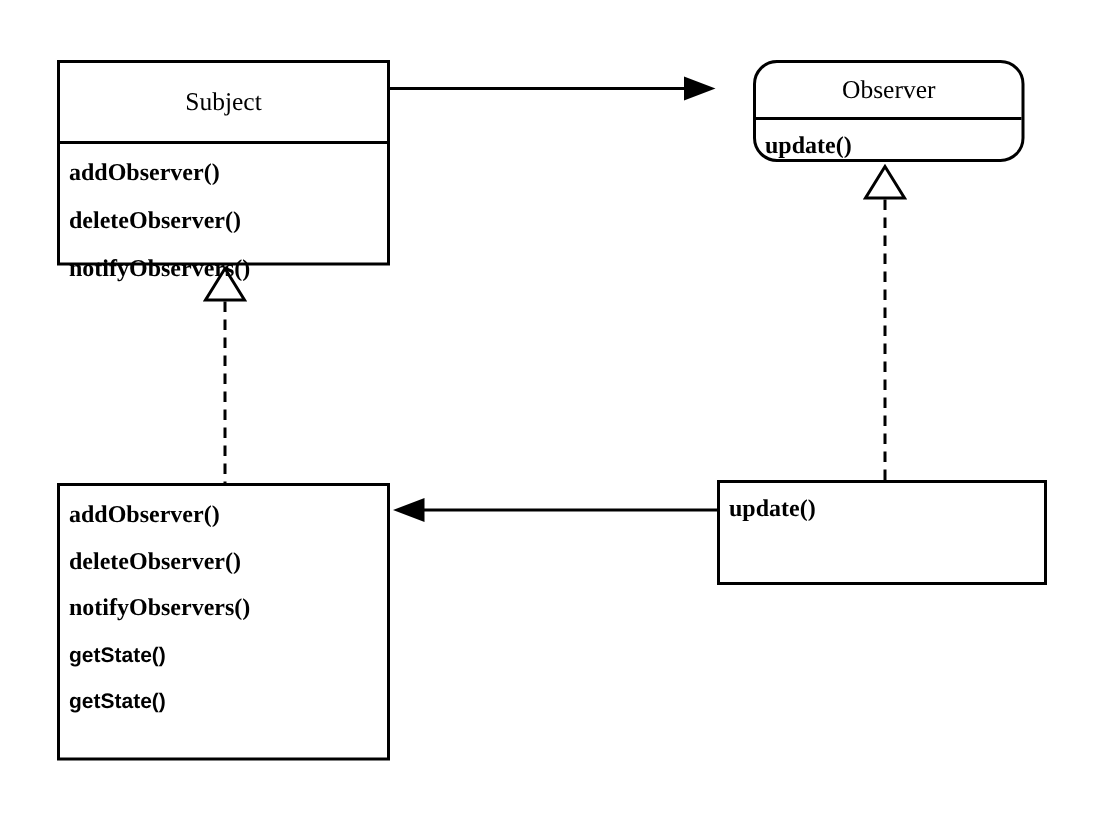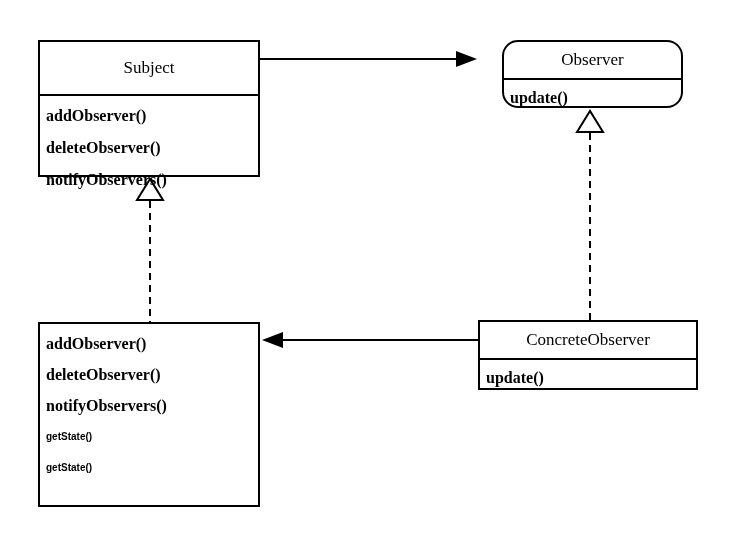--- a/index.html
+++ b/index.html
@@ -40,21 +40,21 @@
     height: 32px;
     line-height: 32px;
     white-space: nowrap;
   }
   .method-compact {
     height: 27px;
     line-height: 27px;
   }
   .method-small {
     font-family: "Liberation Sans", sans-serif;
-    font-size: 10px;
+    font-size: 14px;
     height: 28px;
     line-height: 28px;
   }
   
   #box-subject           { left: 38px;  top: 40px;  width: 222px; height: 137px; }
   #box-subject .class-title          { height: 54px; }
   #box-observer          { left: 502px; top: 40px;  width: 181px; height: 68px; border-radius: 16px; }
   #box-observer .class-title         { height: 38px; }
   #box-concrete-subject  { left: 38px;  top: 322px; width: 222px; height: 185px; }
   #box-concrete-subject .class-title { height: 34px; }
@@ -117,19 +117,18 @@
     <div class="class-methods">
       <div class="method">addObserver()</div>
       <div class="method">deleteObserver()</div>
       <div class="method">notifyObservers()</div>
       <div class="method method-small">getState()</div>
       <div class="method method-small">getState()</div>
     </div>
   </div>
 
   <div class="class-box" id="box-concrete-observer">
-    <div class="class-title">ConcreteObserver</div>
     <div class="class-methods">
       <div class="method method-compact">update()</div>
     </div>
   </div>
 
 </div>
 
 </body></html>

